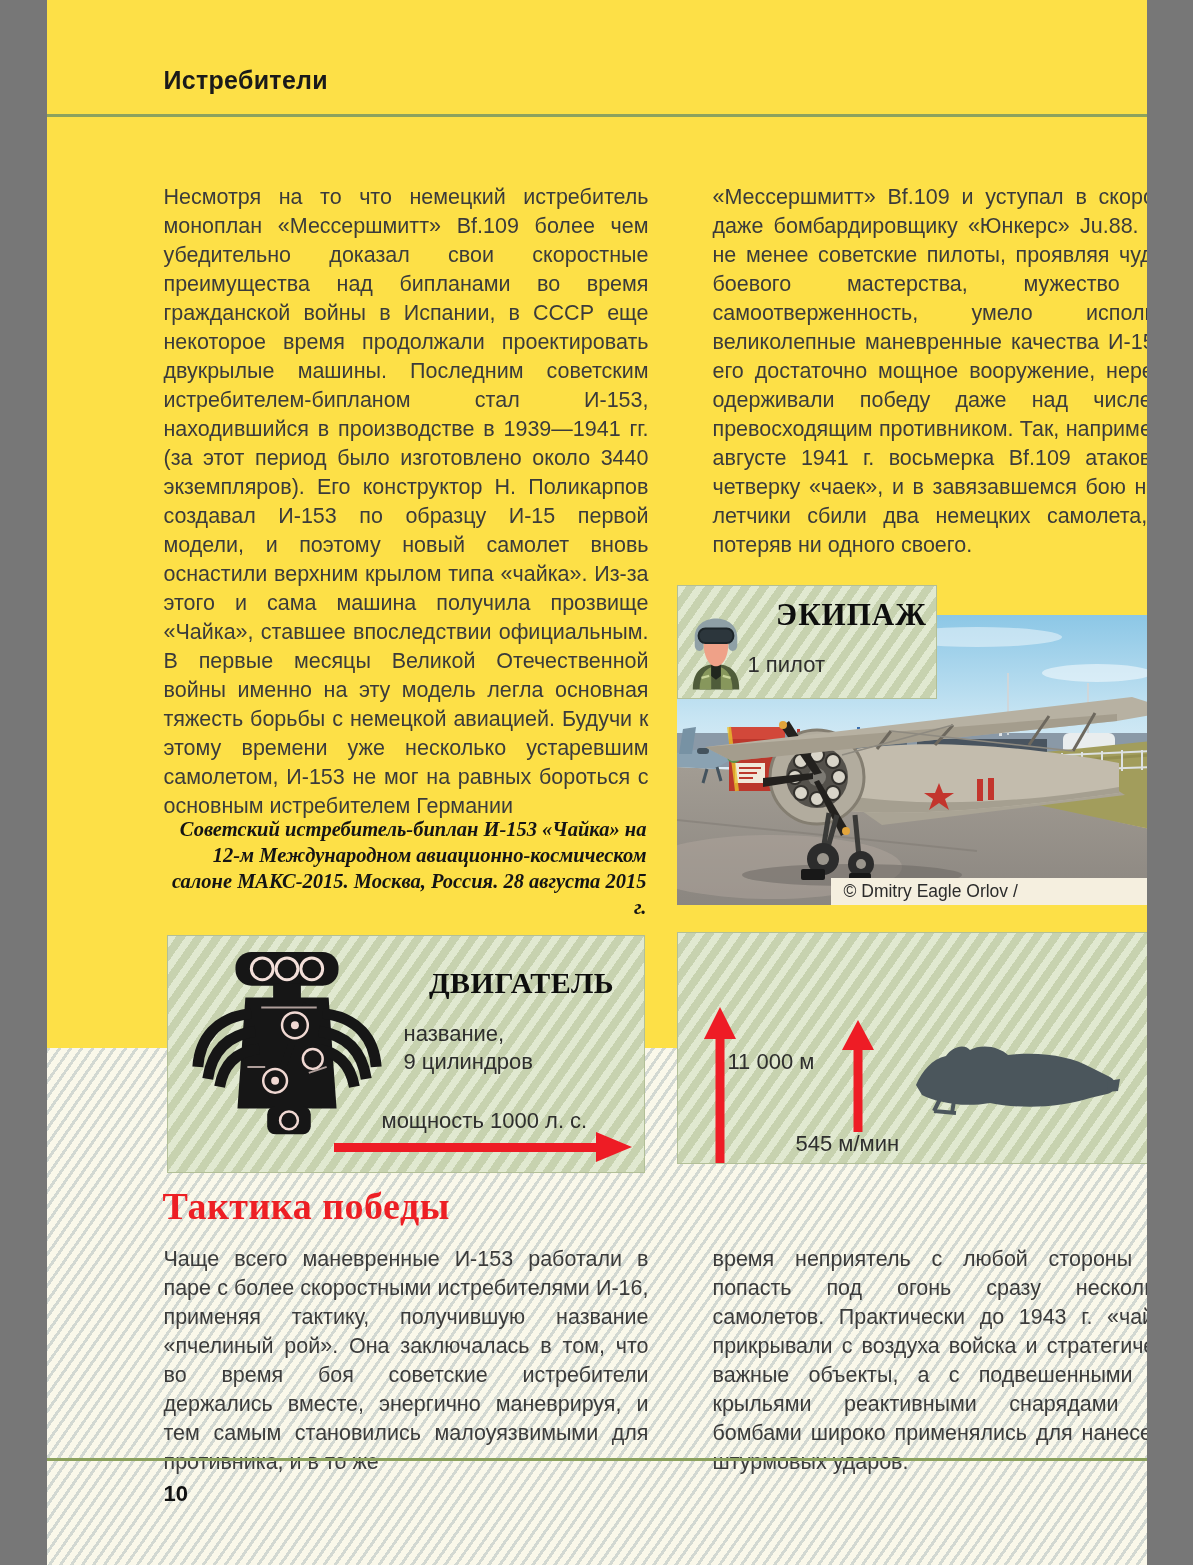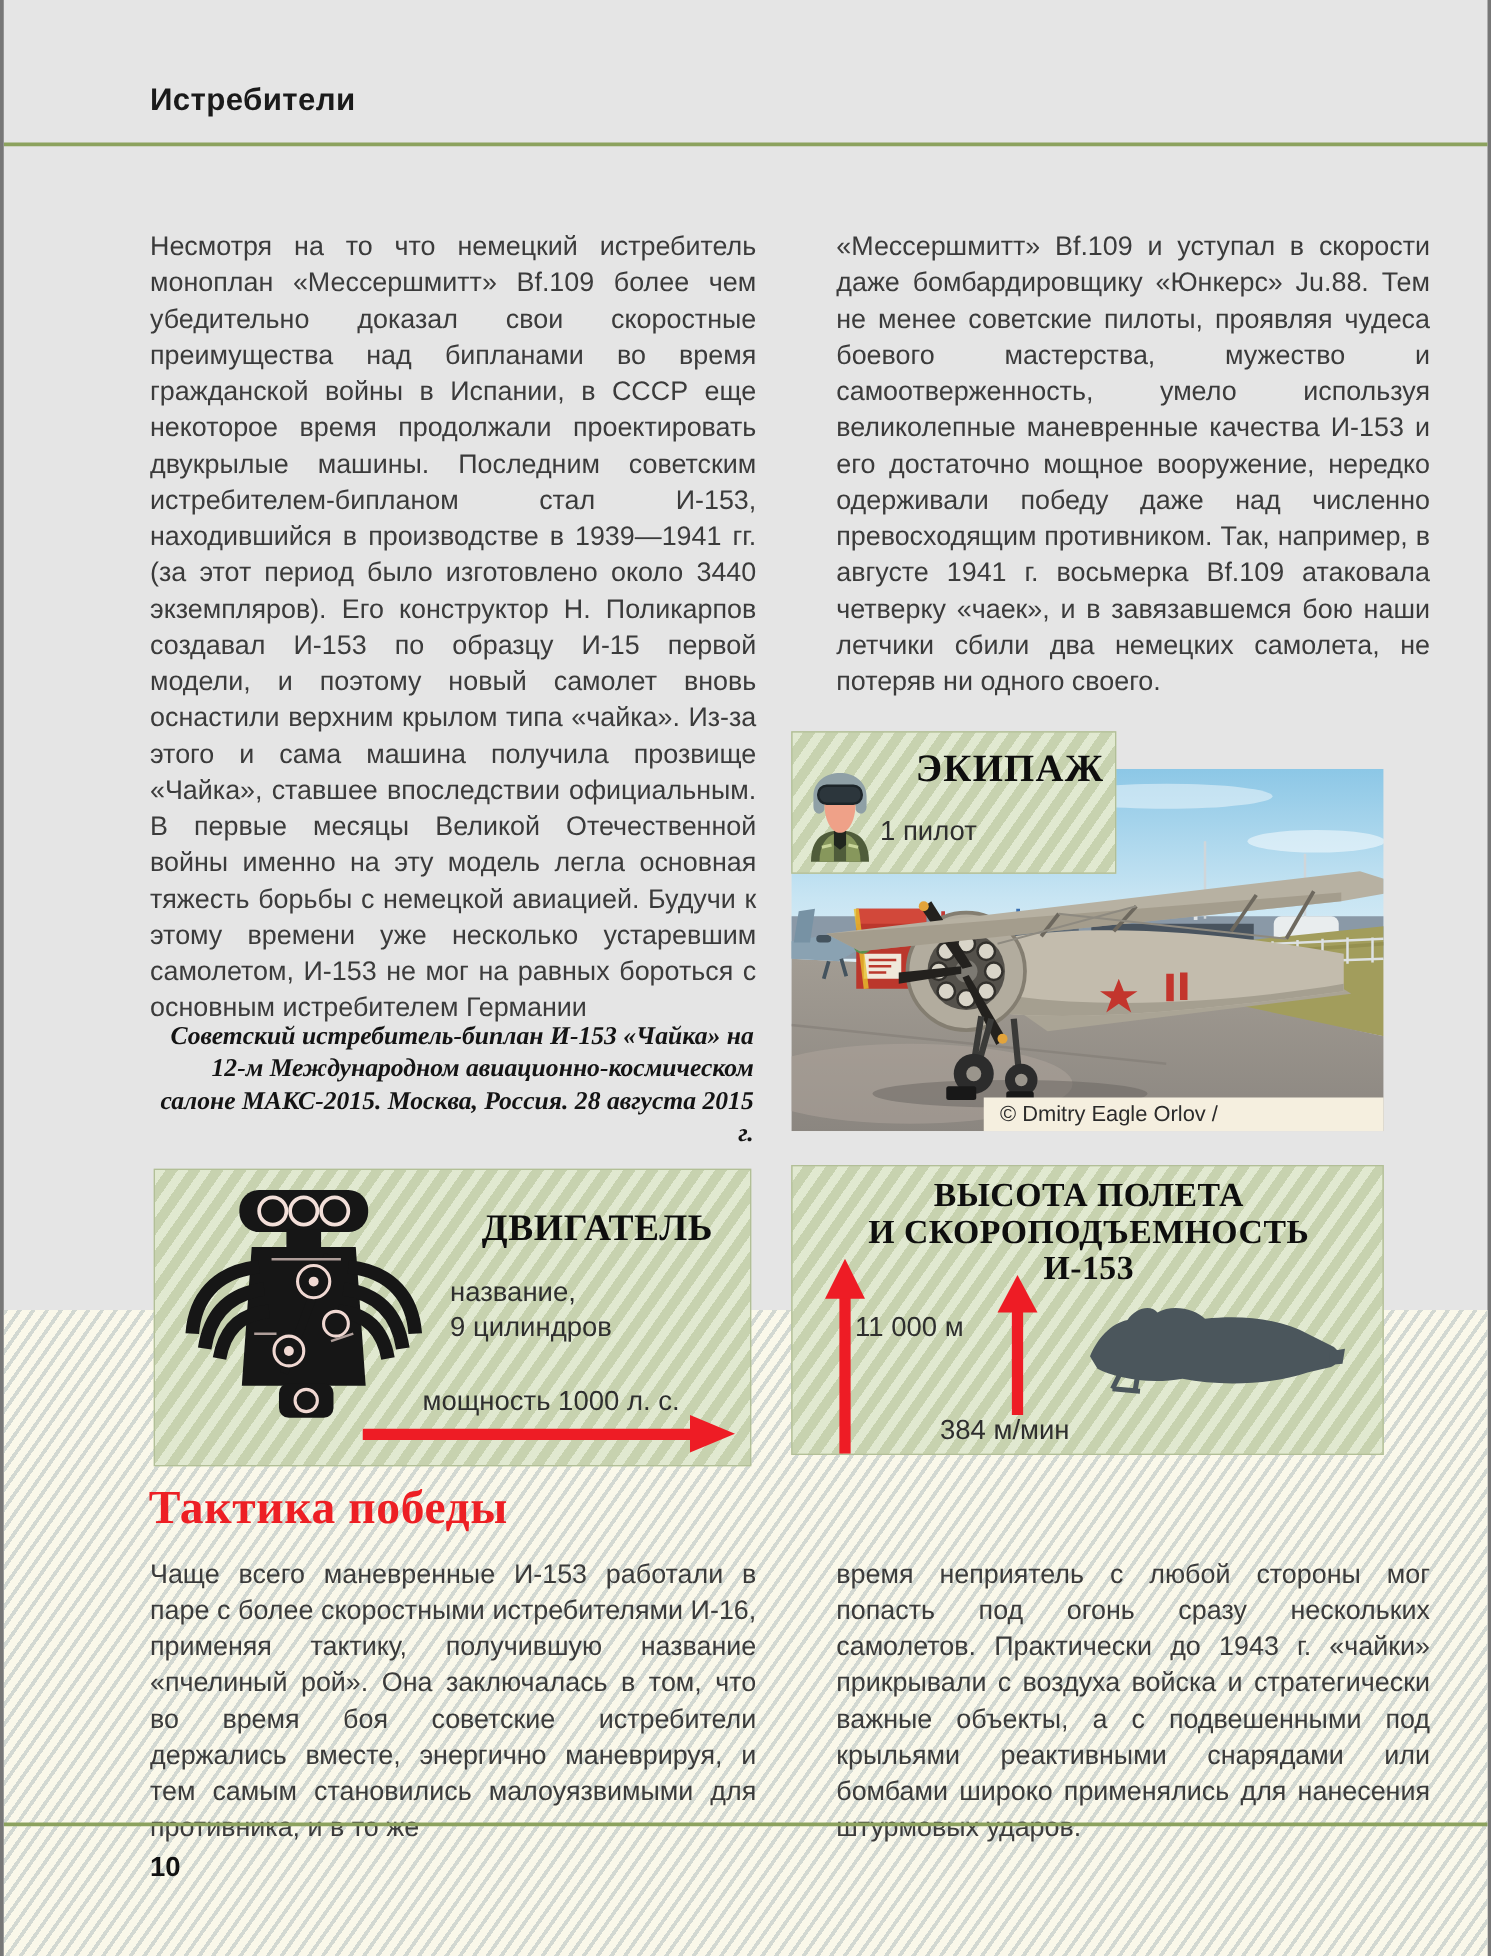--- a/index.html
+++ b/index.html
@@ -1,19 +1,19 @@
 <!DOCTYPE html>
 <html><head>
 <meta charset="utf-8">
 <style>
   html,body{margin:0;padding:0;}
   body{background:#777;}
   .page{
-    position:relative;width:1187px;height:1565px;margin:0 auto;
-    background:#e5e5e5;overflow:hidden;
+    position:relative;width:1100px;height:1565px;margin:0 auto;
+    background:#fde047;overflow:hidden;
     font-family:"Liberation Sans","DejaVu Sans",sans-serif;color:#3a3a3a;
   }
   
   .cream-band{
     position:absolute;left:0;top:1048px;width:1193px;height:517px;
     background-color:#faf8ea;
     background-image:repeating-linear-gradient(125deg,
       rgba(178,190,190,0.55) 0 3px, rgba(178,190,190,0) 3px 9px);
   }
   .runhead{
@@ -285,39 +285,34 @@
     <div class="box-sub engine-power">мощность 1000 л. с.</div>
     <span class="power-arrow">
       <svg viewBox="0 0 298 34" width="298" height="34">
         <rect x="0" y="13" width="268" height="9" fill="#ee1c25"></rect>
         <polygon points="298,17 262,2 262,32" fill="#ee1c25"></polygon>
       </svg>
     </span>
   </div>
 
   <div class="green-box alt-box">
-    <div class="box-title alt-title">
-      <div>ВЫСОТА ПОЛЕТА</div>
-      <div>И СКОРОПОДЪЕМНОСТЬ</div>
-      <div>И-153</div>
-    </div>
     <span class="alt-arrow-tall">
       <svg viewBox="0 0 36 156" width="36" height="156">
         <rect x="13.5" y="26" width="9" height="130" fill="#ee1c25"></rect>
         <polygon points="18,0 34,32 2,32" fill="#ee1c25"></polygon>
       </svg>
     </span>
     <span class="alt-arrow-short">
       <svg viewBox="0 0 36 112" width="36" height="112">
         <rect x="13.5" y="24" width="9" height="88" fill="#ee1c25"></rect>
         <polygon points="18,0 34,30 2,30" fill="#ee1c25"></polygon>
       </svg>
     </span>
     <div class="box-sub alt-ceiling">11 000 м</div>
-    <div class="box-sub alt-climb">384 м/мин</div>
+    <div class="box-sub alt-climb">545 м/мин</div>
     <span class="alt-plane">
       <svg viewBox="0 0 212 88" width="212" height="88">
         <path d="M6,50 C12,36 22,24 36,21 C42,12 54,8 60,15 C72,8 90,12 98,20
                  C132,16 162,22 180,32 L200,42 C208,46 206,57 197,59 L180,63
                  C150,73 110,74 80,68 C52,73 26,67 12,60 Z" fill="#4b565c"></path>
         <path d="M30,64 L24,76 M44,66 L42,78 M24,76 L46,78" stroke="#4b565c" stroke-width="4" fill="none"></path>
         <path d="M198,46 L210,44 L208,56 L197,57 Z" fill="#4b565c"></path>
       </svg>
     </span>
   </div>

